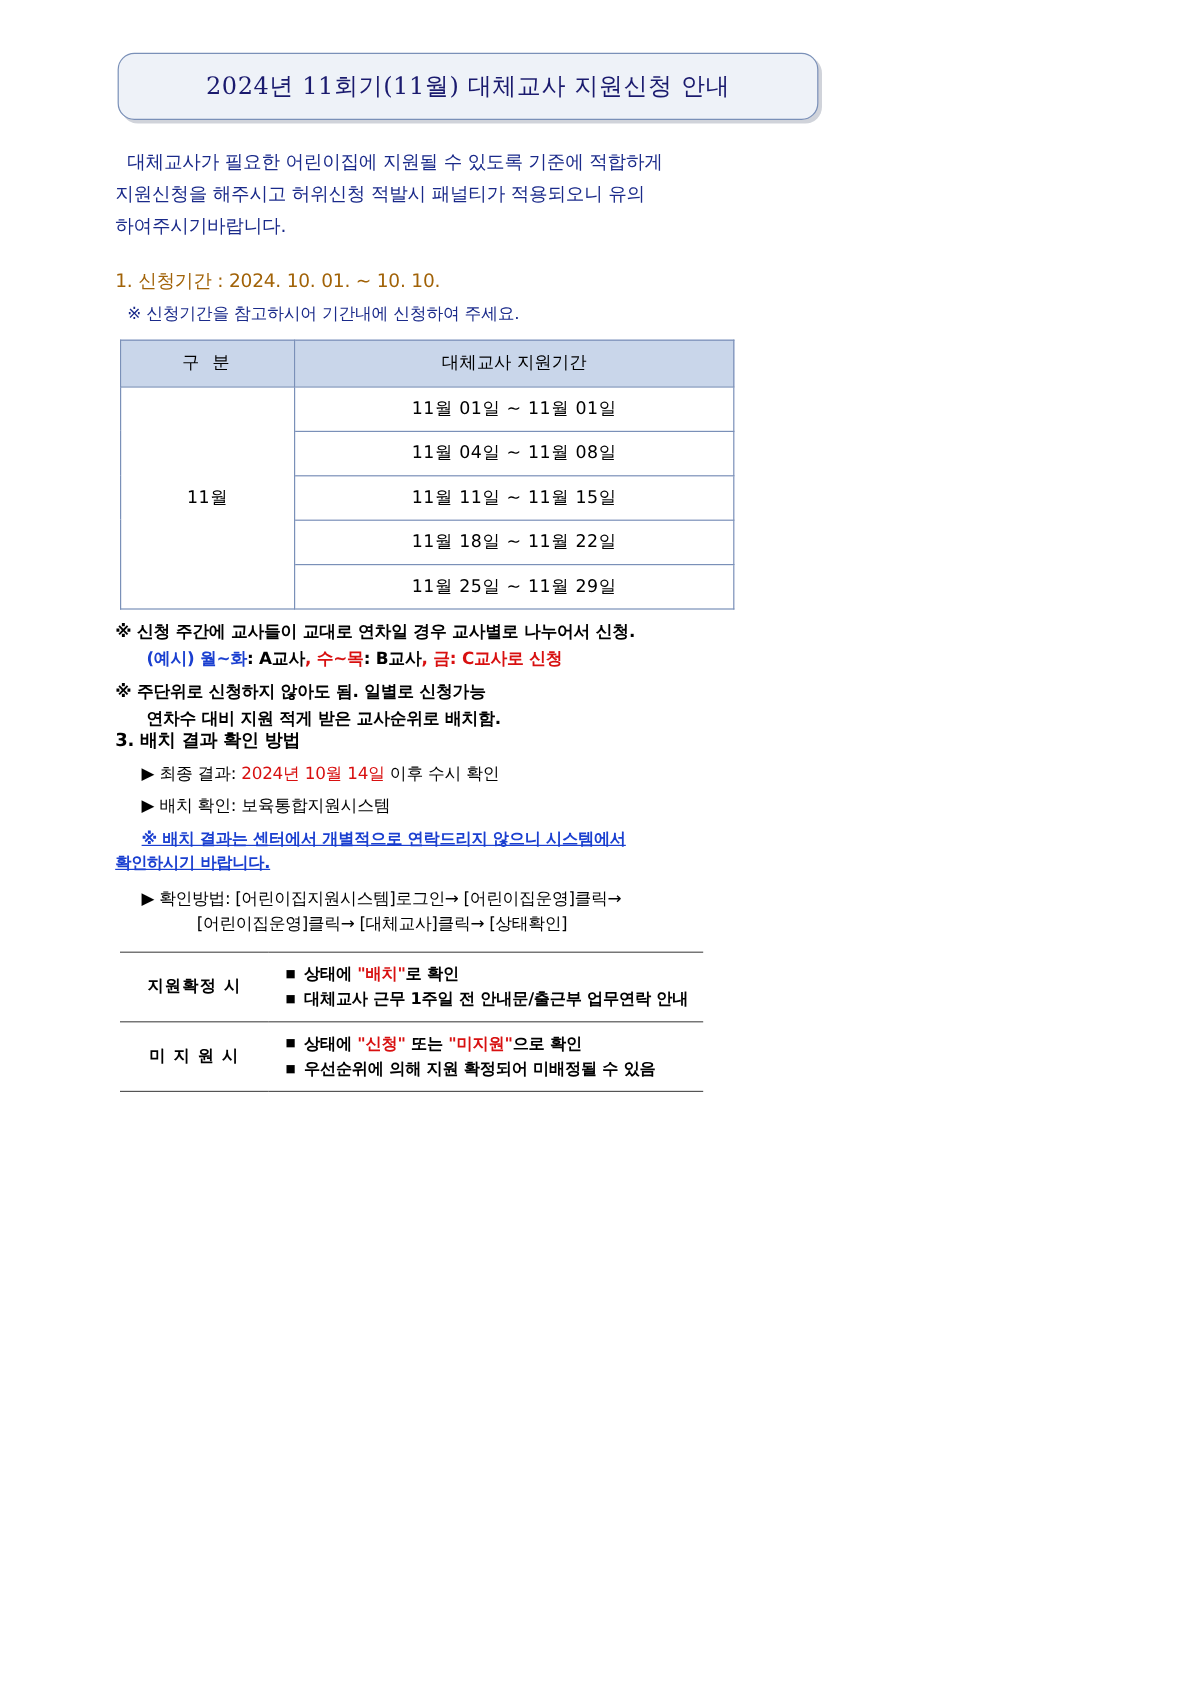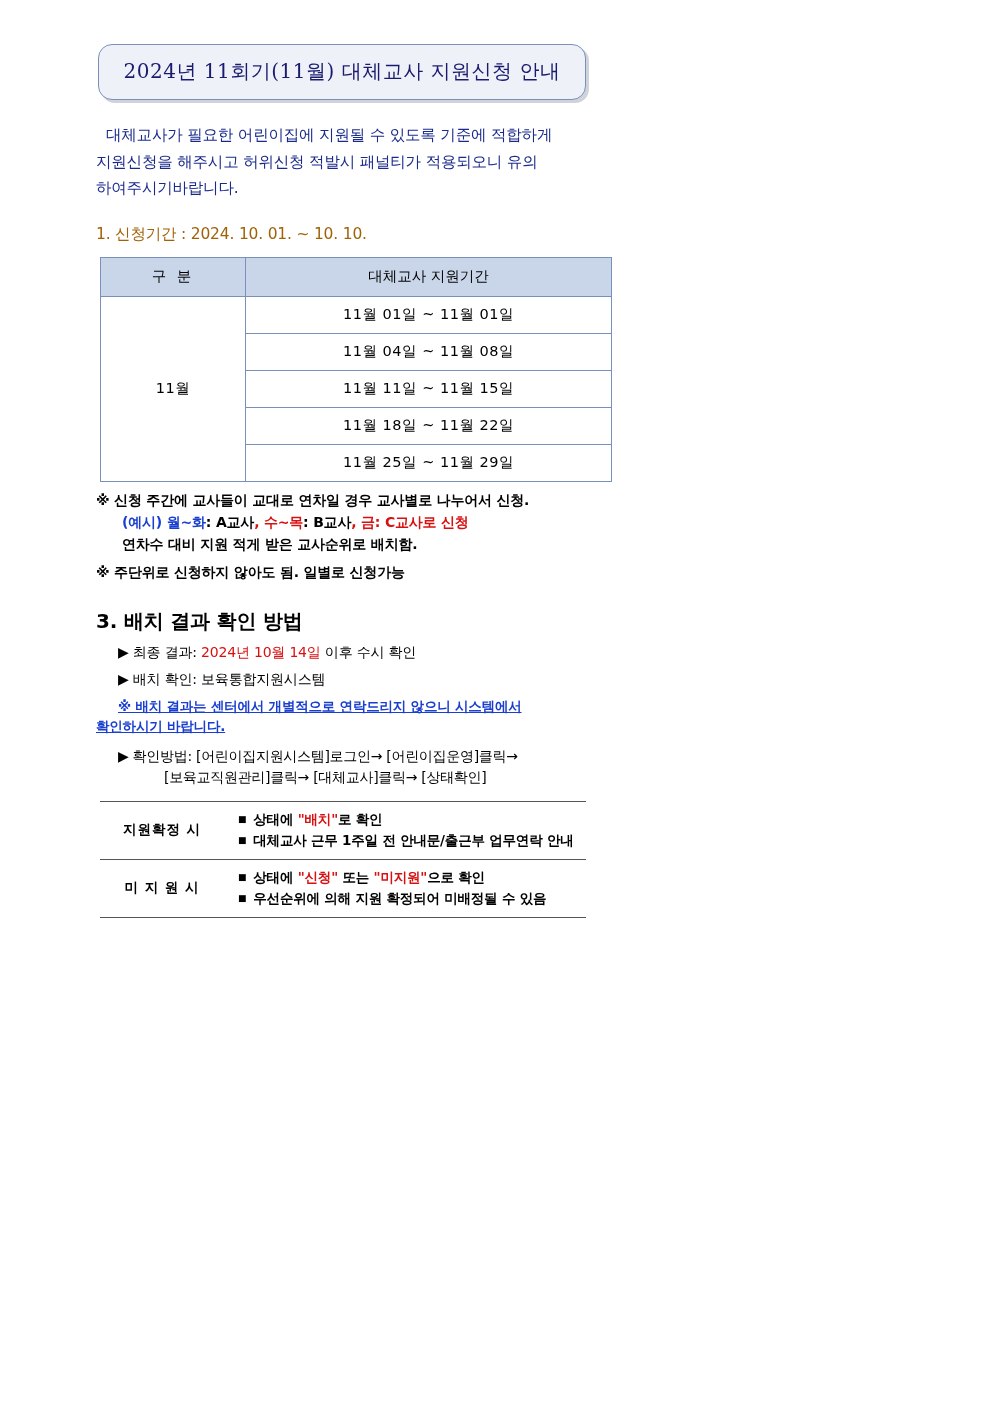--- a/index.html
+++ b/index.html
@@ -24,21 +24,21 @@
   .content {
     position: absolute;
     left: 96px;
     top: 44px;
     width: 800px;
   }
 
   
   .title-wrap {
     position: relative;
-    width: 488px;
+    width: 584px;
     margin-left: 2px;
   }
   .title-box {
     position: relative;
     border: 1px solid #7a90b8;
     border-radius: 14px;
     background: #eef2f8;
     padding: 13px 0 14px 0;
     text-align: center;
     box-shadow: 3px 3px 0 rgba(120,130,150,0.35);
@@ -126,22 +126,21 @@
     color: #000;
   }
   .bul.sub {
     margin-left: 26px;
     margin-top: 4px;
   }
   .bul .blue { color: #1a3fd0; }
   .bul .red  { color: #d81010; }
 
   .sec3 {
-    font-size: 20px;
-    margin-top: 26px;
+    font-size: 15px;
     font-weight: bold;
     letter-spacing: -0.2px;
   }
   .tri-line {
     font-size: 14px;
     margin-top: 9px;
     margin-left: 22px;
     font-weight: normal;
     letter-spacing: -0.2px;
   }
@@ -227,20 +226,21 @@
       </div>
     </div>
 
     <div class="intro">
       <span>대체교사가 필요한 어린이집에 지원될 수 있도록 기준에 적합하게</span><br>
       <span class="hl">지원신청을 해주시고 허위신청 적발시 패널티가 적용되오니 유의</span><br>
       <span>하여주시기바랍니다.</span>
     </div>
 
     <div class="sec">1. 신청기간 : 2024. 10. 01. ~ 10. 10.</div>
+    <div class="sec-note">※ 신청기간을 참고하시어 기간내에 신청하여 주세요.</div>
 
 
     <table class="period">
       <tbody>
           <tr>
         <th>구  분</th>
         <th class="wide">대체교사 지원기간</th>
       </tr>
       <tr>
         <td class="month" rowspan="5">11월</td>
@@ -258,40 +258,40 @@
       <tr>
         <td class="range">11월 25일 ~ 11월 29일</td>
       </tr>
     </tbody>
       </table>
 
     <div class="bul">※ 신청 주간에 교사들이 교대로 연차일 경우 교사별로 나누어서 신청.</div>
     <div class="bul sub">
       <span class="blue">(예시) </span><span class="blue">월~화</span><span>: A교사</span><span class="red">, </span><span class="red">수~목</span><span>: B교사</span><span class="red">, </span><span class="red">금</span><span class="red">: C교사로 신청</span>
     </div>
+    <div class="bul">※ 주단위로 신청하지 않아도 됨. 일별로 신청가능</div>
     <div class="bul sub">연차수 대비 지원 적게 받은 교사순위로 배치함.</div>
-    <div class="bul">※ 주단위로 신청하지 않아도 됨. 일별로 신청가능</div>
 
     <div class="sec3">3. 배치 결과 확인 방법</div>
 
     <div class="tri-line">
       <span>▶ 최종 결과: </span><span class="red">2024년 10월 14일</span><span> 이후 수시 확인</span>
     </div>
     <div class="tri-line">▶ 배치 확인: 보육통합지원시스템</div>
 
     <div class="note-blue">
       <span class="u">※ 배치 결과는 센터에서 개별적으로 연락드리지 않으니 시스템에서</span>
     </div>
     <div class="note-blue2">
       <span class="u">확인하시기 바랍니다.</span>
     </div>
 
     <div class="method">
       <span>▶ 확인방법: [어린이집지원시스템]로그인→ [어린이집운영]클릭→</span>
-      <span class="l2">[보육교직원관리]클릭→ [대체교사]클릭→ [상태확인]</span>
+      <span class="l2">[어린이집운영]클릭→ [대체교사]클릭→ [상태확인]</span>
     </div>
 
     <table class="result">
       <tbody>
           <tr>
         <td class="label">지원확정 시</td>
         <td class="items">
           <span class="item"><span>상태에 </span><span class="red">"배치"</span><span>로 확인</span></span>
           <span class="item">대체교사 근무 1주일 전 안내문/출근부 업무연락 안내</span>
         </td>

